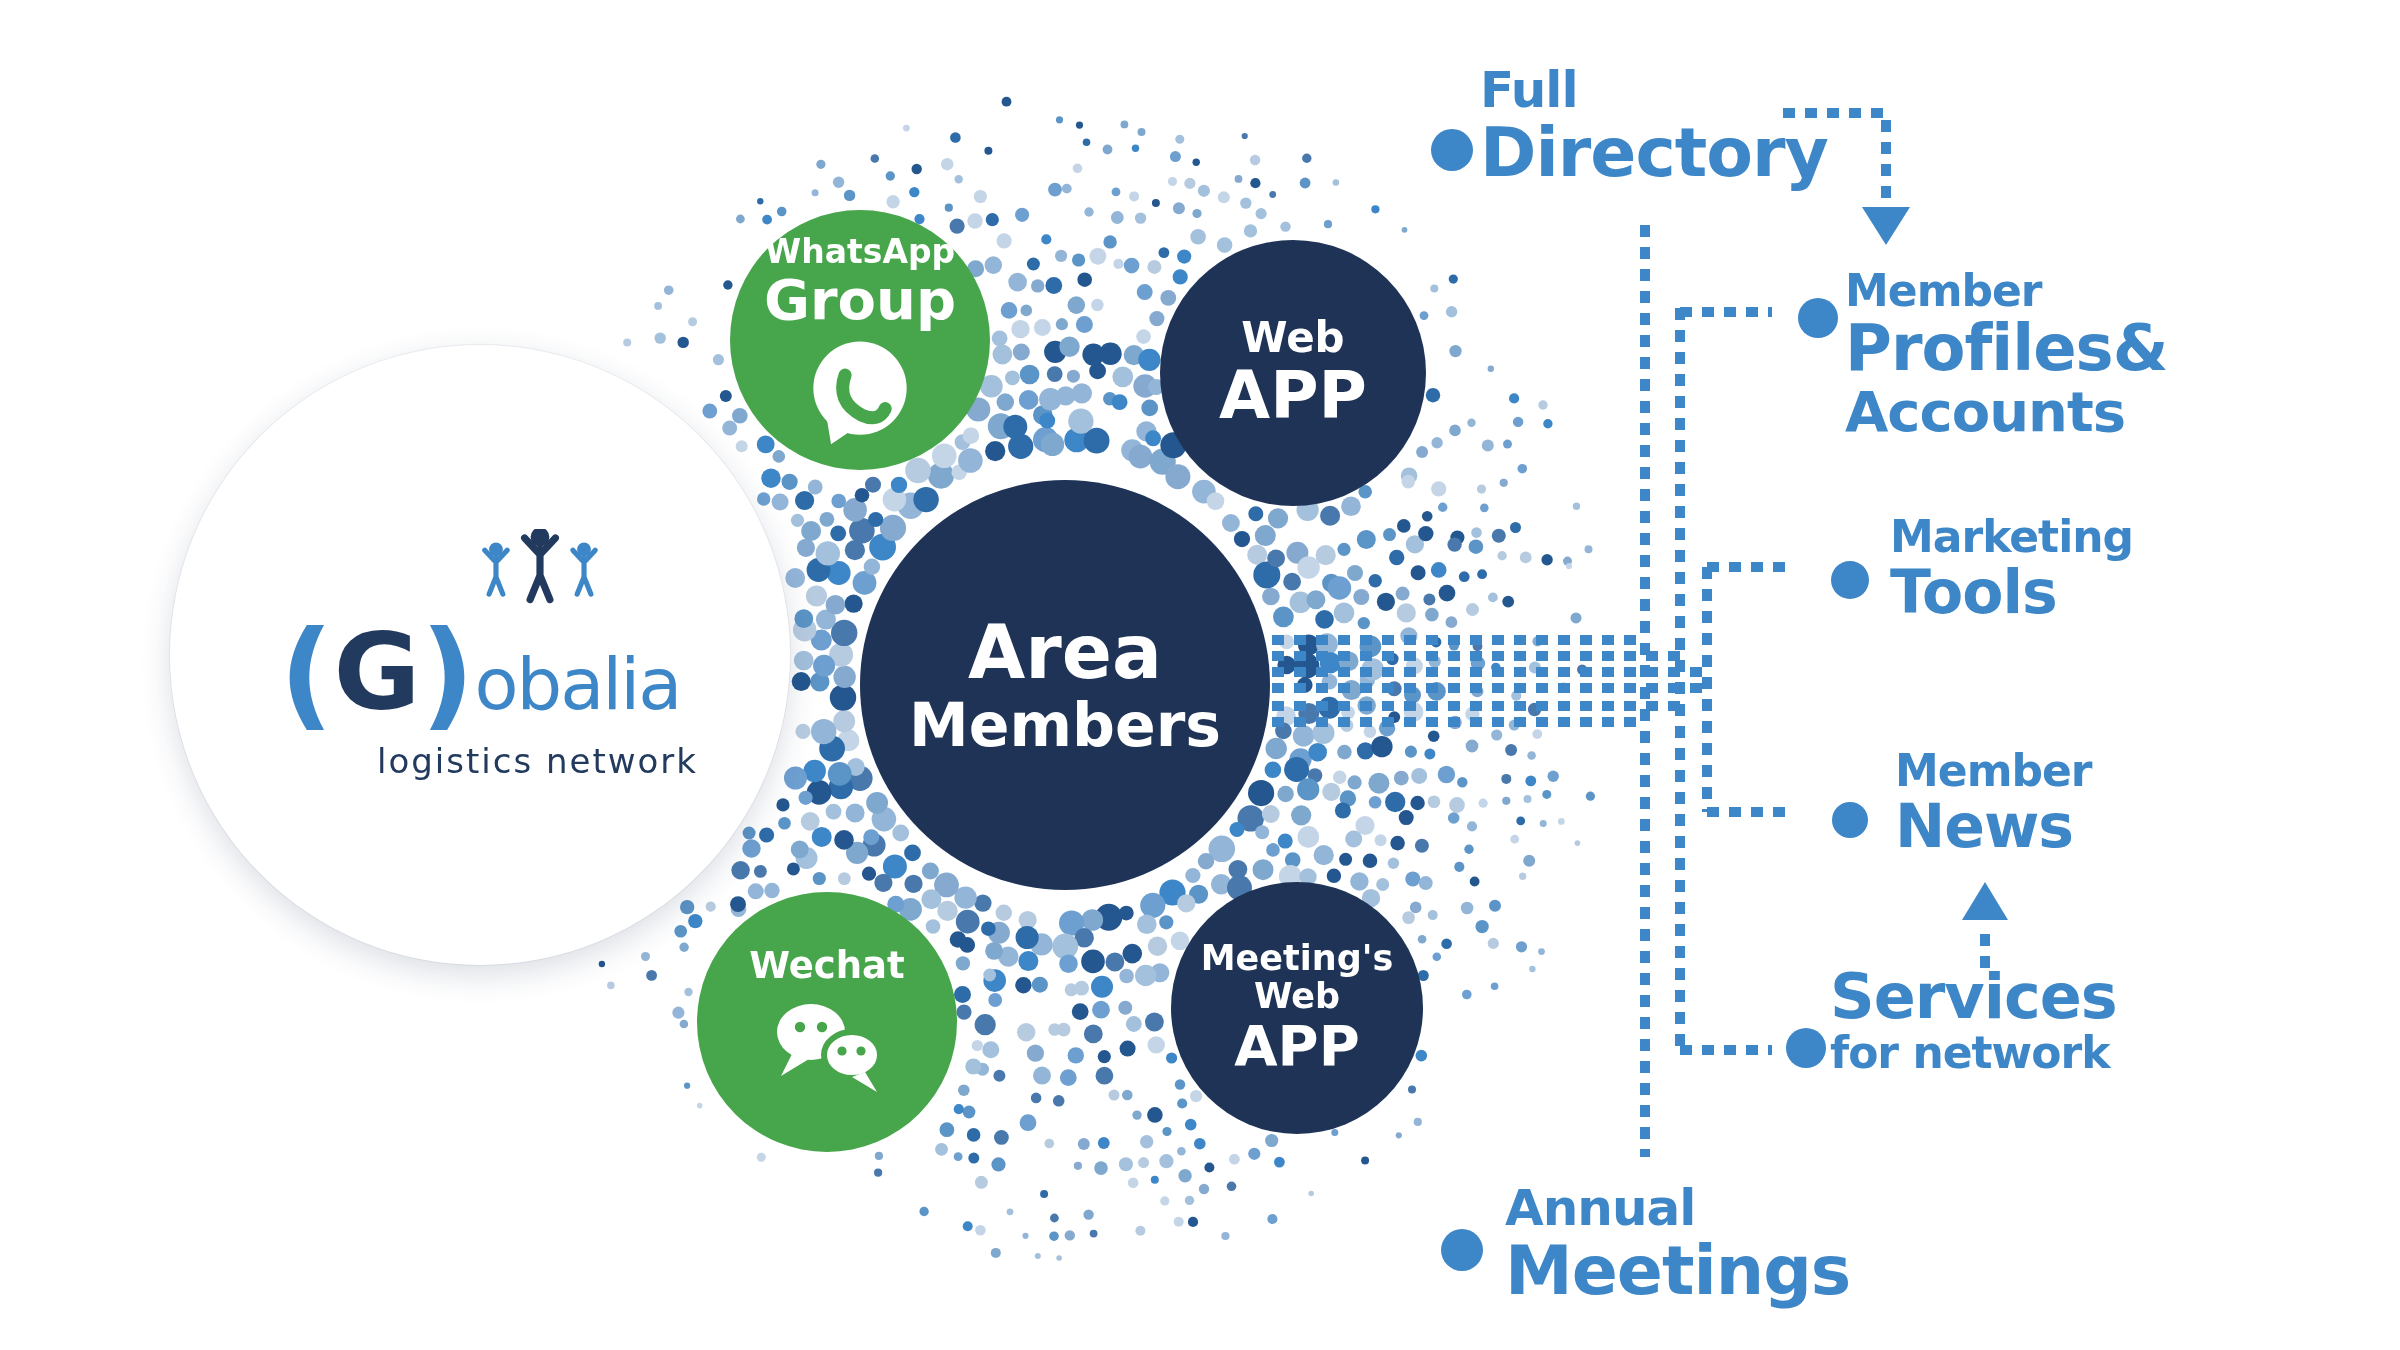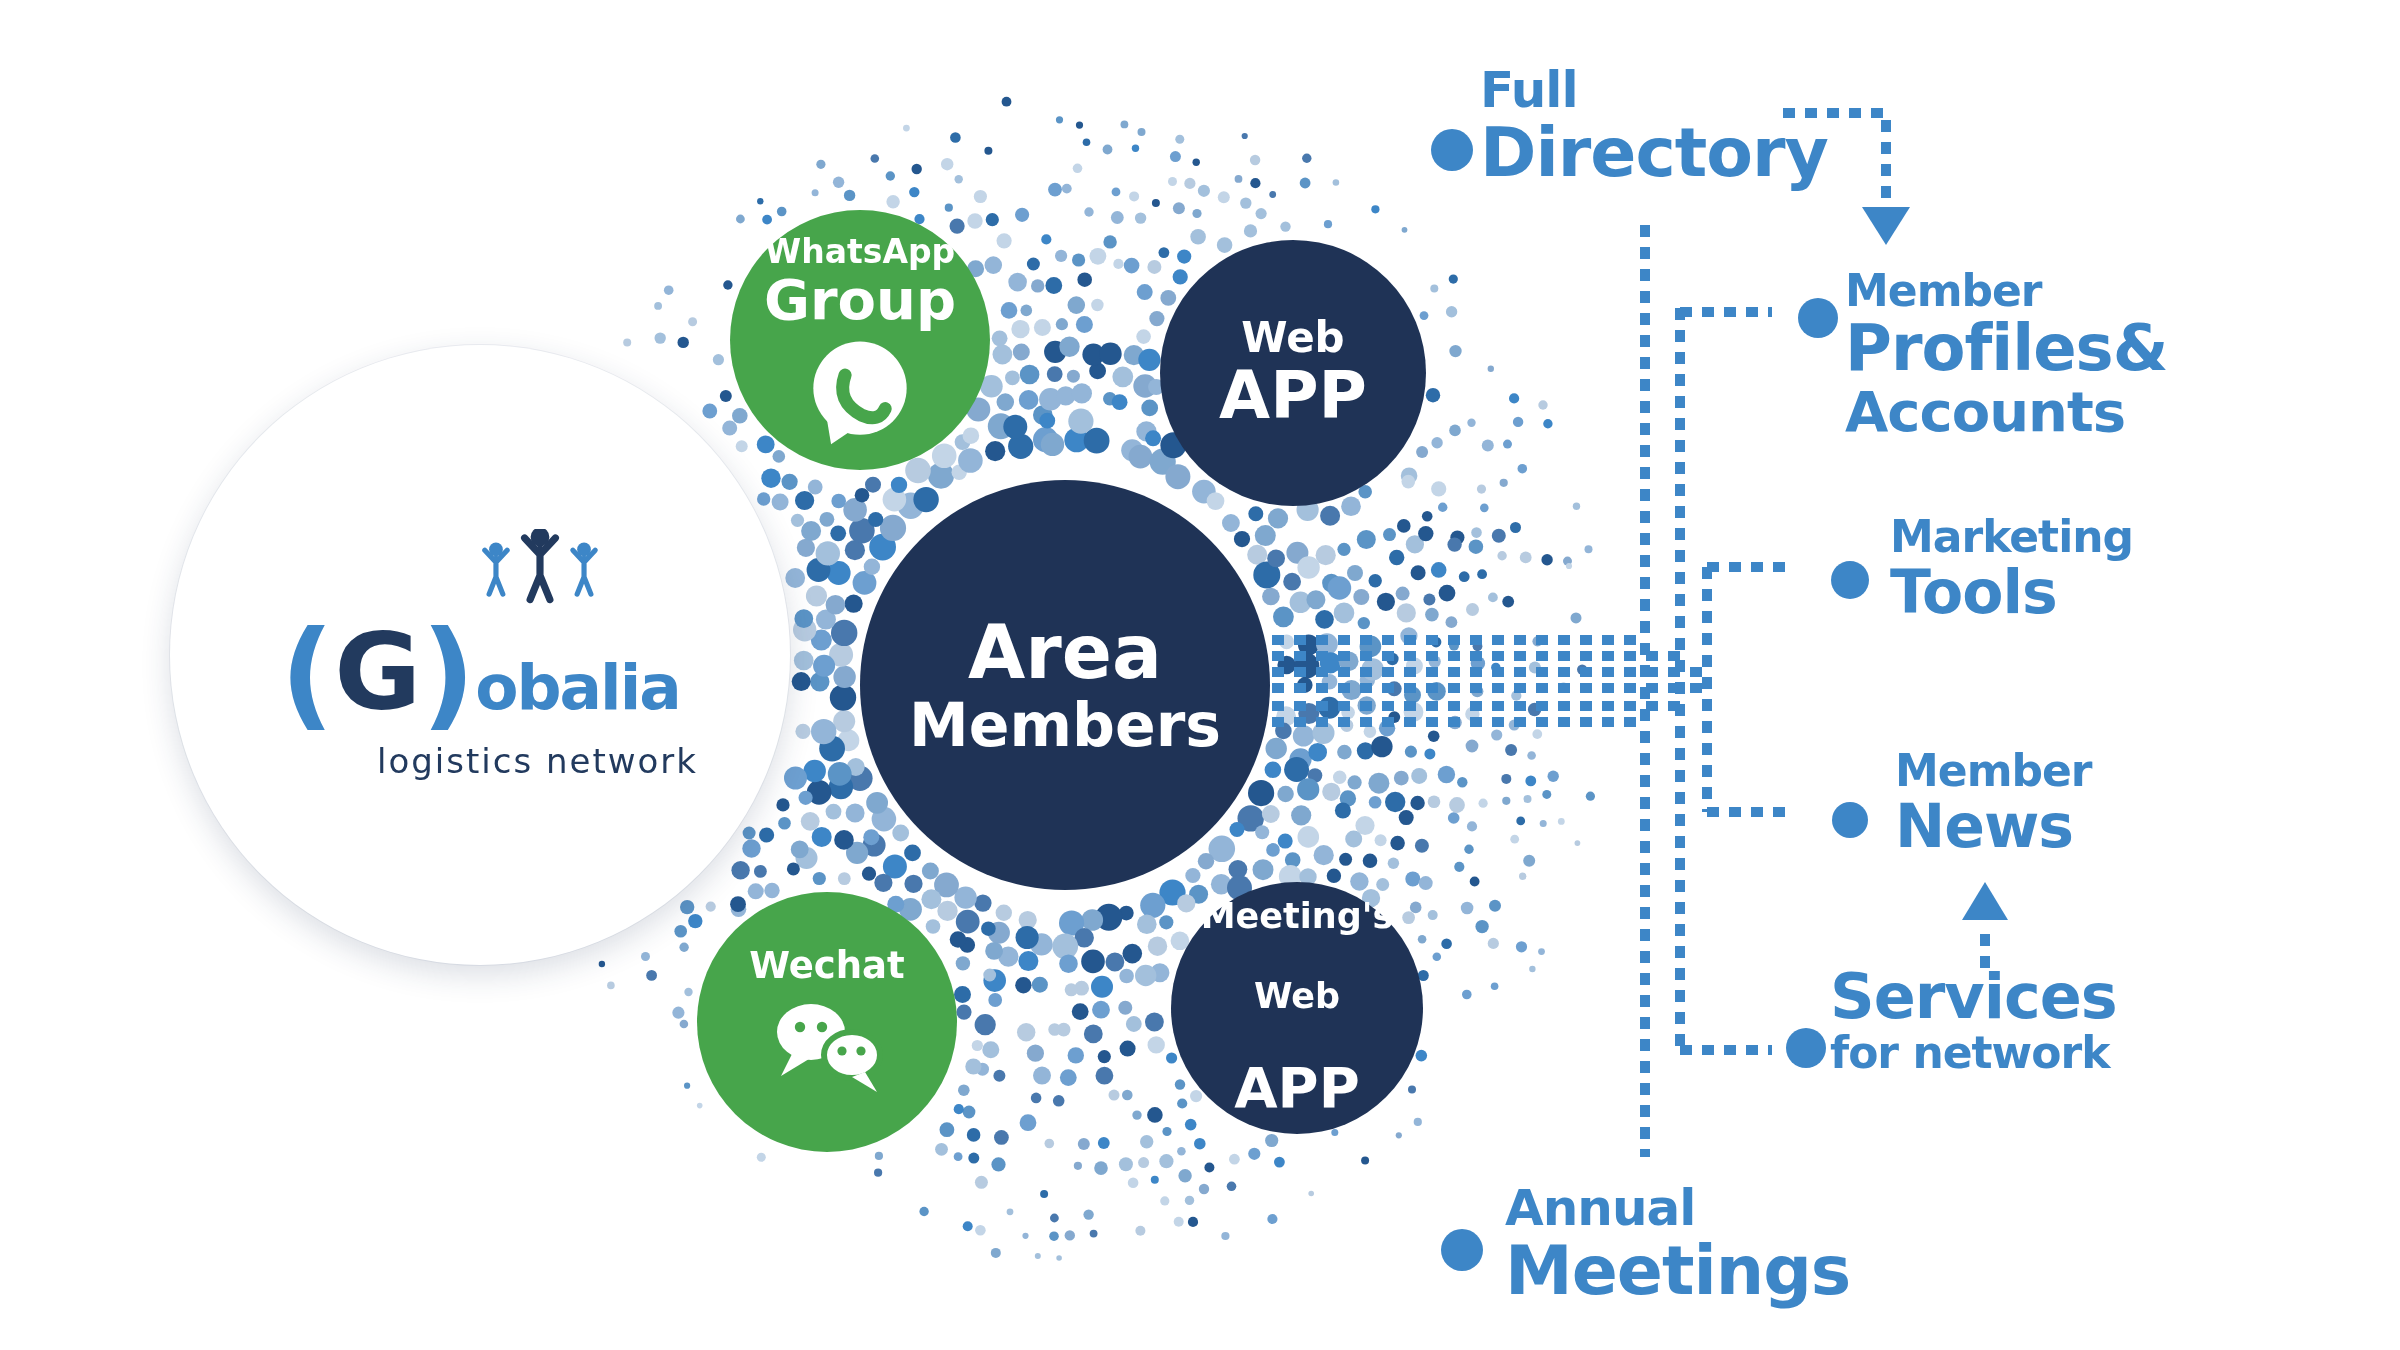--- a/index.html
+++ b/index.html
@@ -22,21 +22,21 @@
   .navy-bg{background:var(--navy);}
   .green-bg{background:var(--green);align-items:center;}
   .cl{display:block;line-height:1.08;}
   .feature{position:absolute;color:var(--accent);font-weight:700;letter-spacing:-1px;}
   .fl{display:block;line-height:1.06;white-space:nowrap;}
   #logo-circle{background:#fff;box-shadow:0 10px 30px rgba(31,51,86,.16),0 0 0 1px #f0f2f5;
                color:var(--logo-navy);}
   .brand-row{white-space:nowrap;line-height:1;}
   .brand-row .paren{color:var(--accent);font-weight:700;font-size:118px;vertical-align:-6px;}
   .brand-row .g{color:var(--logo-navy);font-weight:700;font-size:106px;}
-  .brand-row .rest{color:var(--accent);font-weight:700;font-size:63px;letter-spacing:-2px;}
+  .brand-row .rest{color:var(--accent);font-weight:400;font-size:72px;letter-spacing:-2px;}
   .tagline{font-size:34px;font-weight:400;letter-spacing:2px;color:var(--logo-navy);
            margin-top:8px;margin-left:115px;}
   .people{margin-left:120px;margin-bottom:2px;}
 </style>
 </head>
 <body>
 
 <div class="stage">
 
   <svg class="overlay" viewBox="0 0 2400 1350">
@@ -791,21 +791,21 @@
       <path d="M-34,10 L-46,34 L-18,17 Z" fill="#fff"></path>
       <circle cx="-27" cy="-15" r="5.2" fill="var(--green)"></circle>
       <circle cx="-5" cy="-15" r="5.2" fill="var(--green)"></circle>
       <ellipse cx="25" cy="13" rx="28" ry="23" fill="#fff" stroke="var(--green)" stroke-width="6"></ellipse>
       <path d="M38,30 L50,50 L25,35 Z" fill="#fff"></path>
       <circle cx="15" cy="9" r="4.6" fill="var(--green)"></circle>
       <circle cx="34" cy="9" r="4.6" fill="var(--green)"></circle>
     </svg>
   </div>
 
-  <div class="circle navy-bg" style="left:1171px;top:882px;width:252px;height:252px;gap:42px;">
+  <div class="circle navy-bg" style="left:1171px;top:882px;width:252px;height:252px;">
     <span class="cl" style="font-size:35px">Meeting's</span>
     <span class="cl" style="font-size:35px">Web</span>
     <span class="cl" style="font-size:56px">APP</span>
   </div>
 
   <div class="feature" style="left:1480px;top:64px">
     <span class="fl" style="font-size:50px">Full</span>
     <span class="fl" style="font-size:68px">Directory</span>
   </div>
 

